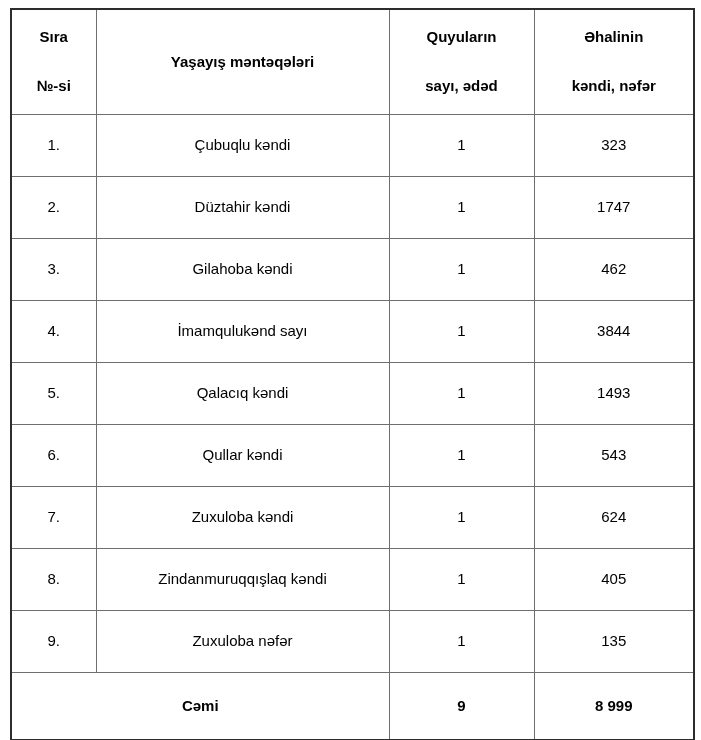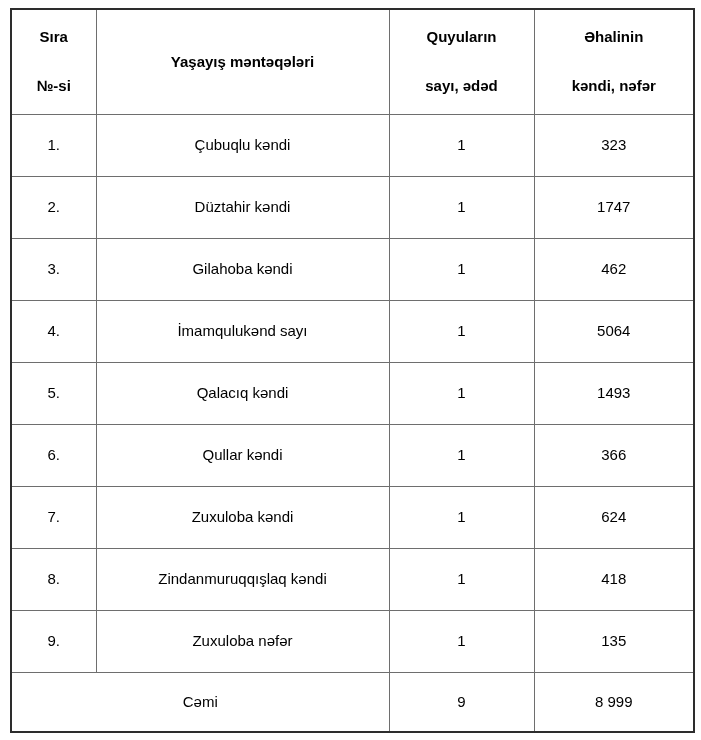--- a/index.html
+++ b/index.html
@@ -46,22 +46,22 @@
     display: flex;
     flex-direction: column;
     justify-content: center;
     gap: 31px;
   }
   .data-table tbody td {
     height: 62px;
     font-weight: normal;
   }
   .data-table tfoot td {
-    height: 60px;
-    font-weight: normal;
+    height: 68px;
+    font-weight: bold;
   }
 </style>
 </head>
 <body>
 
 <div class="table-wrap">
   <table class="data-table">
     <colgroup>
       <col style="width:85px">
       <col style="width:293px">
@@ -114,49 +114,49 @@
     <td>3.</td>
     <td>Gilahoba kəndi</td>
     <td>1</td>
     <td>462</td>
   </tr>
 
   <tr>
     <td>4.</td>
     <td>İmamqulukənd sayı</td>
     <td>1</td>
-    <td>5064</td>
+    <td>3844</td>
   </tr>
 
   <tr>
     <td>5.</td>
     <td>Qalacıq kəndi</td>
     <td>1</td>
     <td>1493</td>
   </tr>
 
   <tr>
     <td>6.</td>
     <td>Qullar kəndi</td>
     <td>1</td>
-    <td>366</td>
+    <td>543</td>
   </tr>
 
   <tr>
     <td>7.</td>
     <td>Zuxuloba kəndi</td>
     <td>1</td>
     <td>624</td>
   </tr>
 
   <tr>
     <td>8.</td>
     <td>Zindanmuruqqışlaq kəndi</td>
     <td>1</td>
-    <td>418</td>
+    <td>405</td>
   </tr>
 
   <tr>
     <td>9.</td>
     <td>Zuxuloba nəfər</td>
     <td>1</td>
     <td>135</td>
   </tr>
 </tbody>
     <tfoot>

